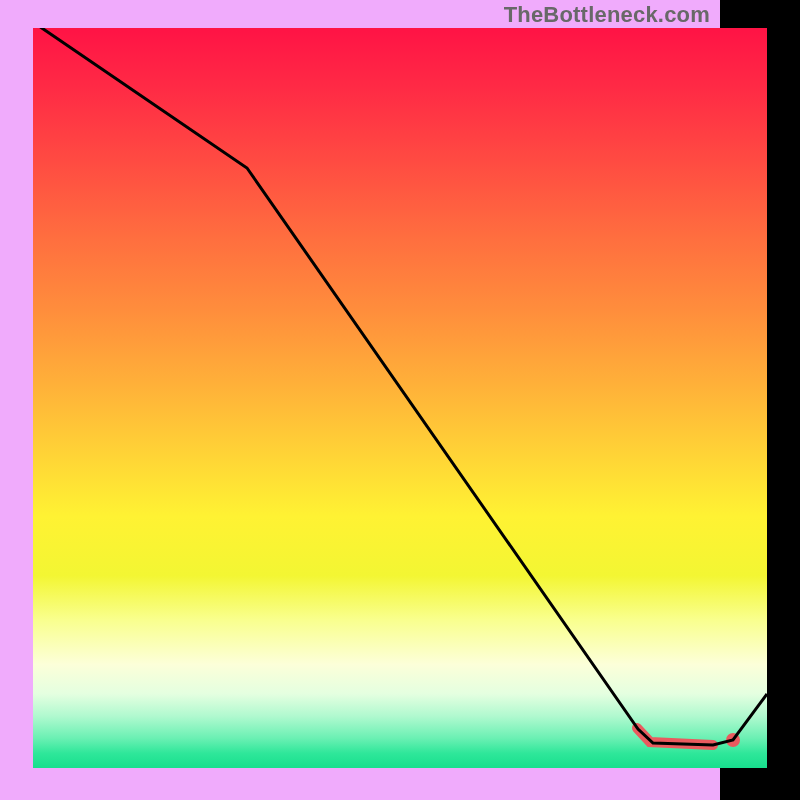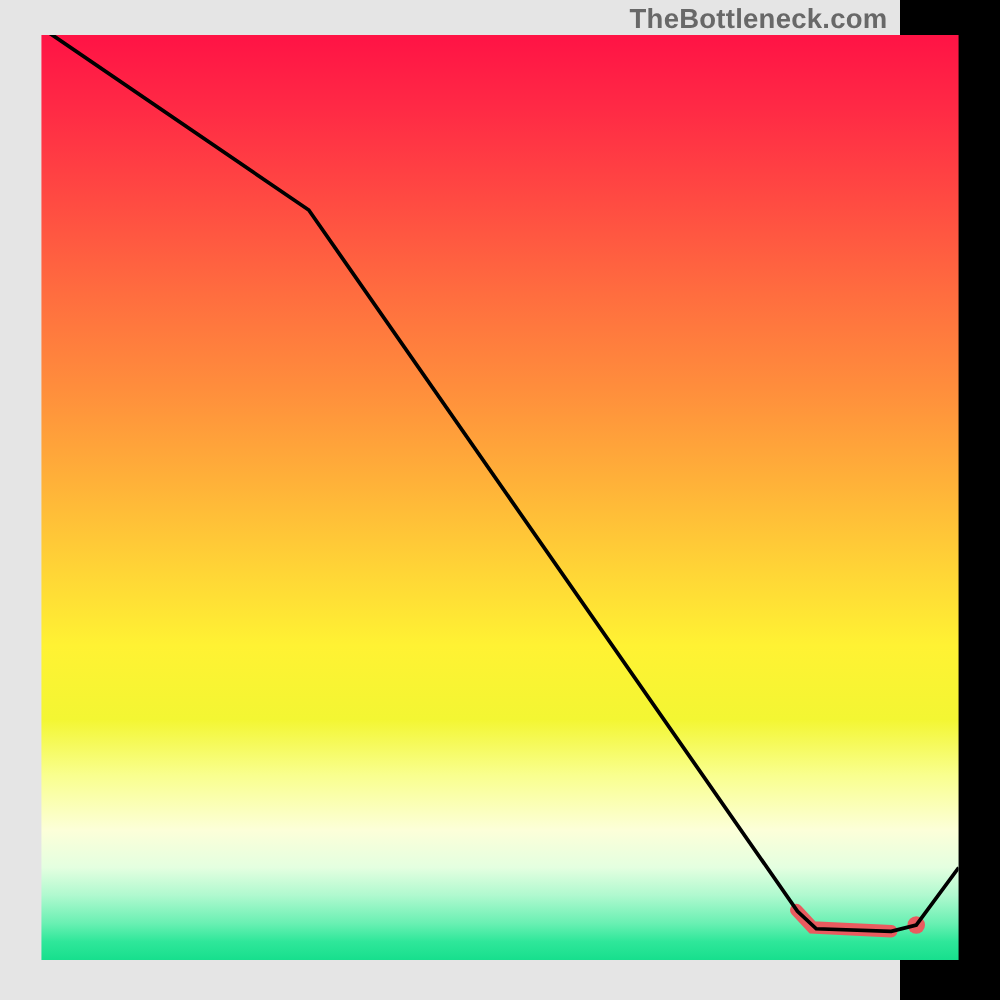--- a/index.html
+++ b/index.html
@@ -8,21 +8,21 @@
     width: 800px;
     height: 800px;
     background: #000;
     overflow: hidden;
     font-family: Arial, Helvetica, sans-serif;
   }
   .frame {
     position: relative;
     width: 720px;
     height: 800px;
-    background: #e5e5e5;
+    background: #f0abfc;
   }
   .watermark {
     position: absolute;
     top: 2px;
     right: 10px;
     color: #686868;
     font-size: 22px;
     font-weight: bold;
     letter-spacing: 0.2px;
     z-index: 20;

